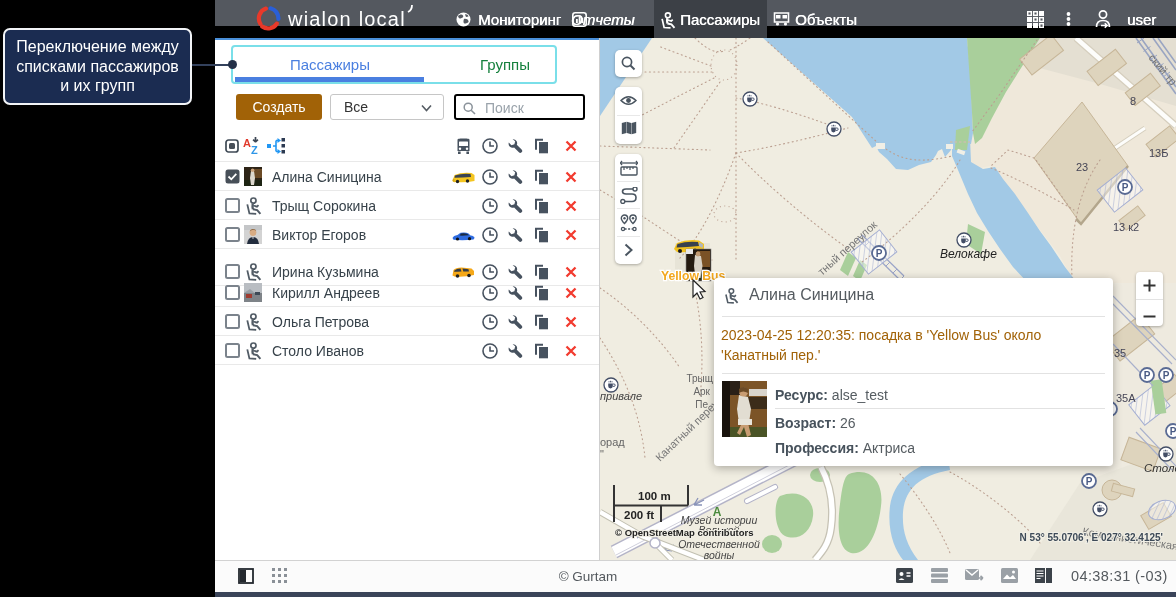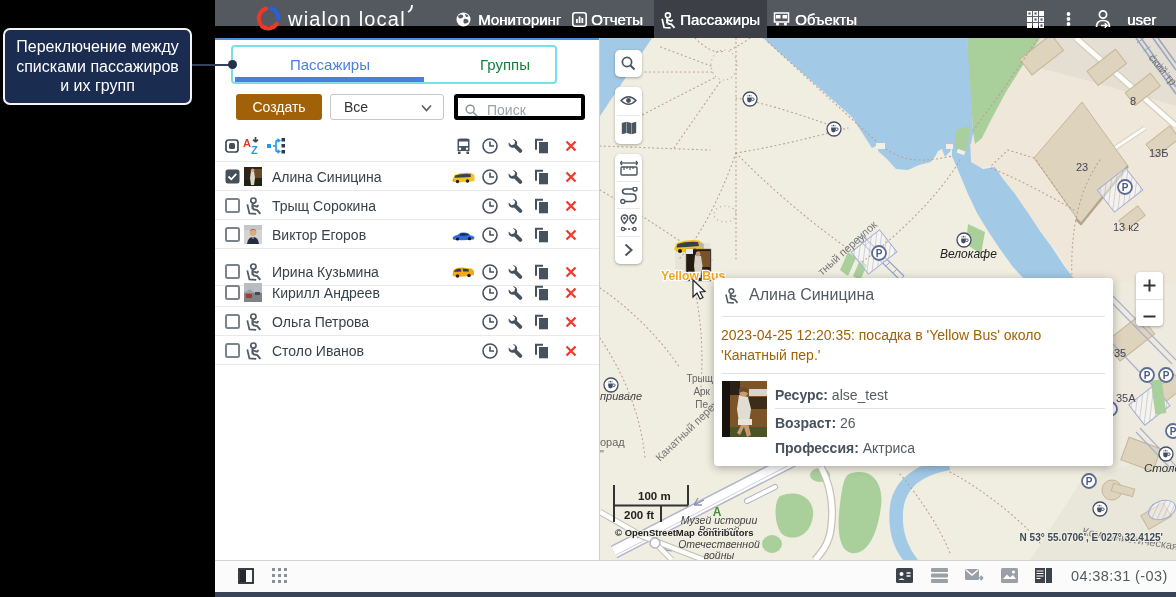--- a/index.html
+++ b/index.html
@@ -10,21 +10,21 @@
   #nav { left:215px; top:0; width:961px; height:26px; background:#54585f;padding-left:26px; }
   .navitem { position:absolute; top:0; height:38px; display:flex; align-items:center; color:#fff; font-size:15px; text-shadow:0.4px 0 0 #fff; }
   
   #panel { left:215px; top:38px; width:385px; height:522px; background:#fff; border-top:2px solid #4a8fd9; }
   #tabbox { position:absolute; left:16px; top:5px; width:326px; height:39px; border:2px solid #7adfe9; border-radius:4px; background:#fff; }
   #tabbox .tab1 { position:absolute; left:0; top:9px; width:194px; text-align:center; color:#4a7fe0; font-size:15px; }
   #tabbox .tab2 { position:absolute; left:222px; top:9px; width:100px; text-align:center; color:#15803d; font-size:15px; }
   #tabbox .underline { position:absolute; left:2px; top:30px; width:189px; height:5px; background:#4a7fe0; }
   #btnCreate { position:absolute; left:21px; top:54px; width:86px; height:26px; background:#a16207; border-radius:3px; color:#fff; font-size:14px; text-align:center; line-height:26px; }
   #dropdown { position:absolute; left:115px; top:54px; width:114px; height:26px; border:1px solid #c6c6c6; border-radius:3px; color:#333; font-size:14px; line-height:24px; padding-left:13px; }
-  #search { position:absolute; left:239px; top:54px; width:131px; height:26px; border:4px solid #000000; border-radius:3px; color:#9aa3ab; font-size:14px; line-height:24px; }
+  #search { position:absolute; left:239px; top:54px; width:131px; height:26px; border:2px solid #000000; border-radius:3px; color:#9aa3ab; font-size:14px; line-height:24px; }
   .row { position:absolute; left:0; width:385px; height:29px; border-bottom:1px solid #e9e9e9; }
   .rname { position:absolute; left:57px; top:7px; font-size:14px; color:#37424a; }
   .cb { position:absolute; left:10px; top:7px; width:15px; height:15px; border:2px solid #7b838c; border-radius:2.5px; background:#fff; }
   
   #map { left:600px; top:38px; width:576px; height:522px; background:#f1eee3; overflow:hidden; }
   .mapbtn { position:absolute; width:27px; background:#fff; border-radius:5px; box-shadow:0 1px 3px rgba(0,0,0,.3); }
   
   #popup { position:absolute; left:114px; top:240px; width:399px; height:188px; background:#fff; border-radius:4px; box-shadow:0 2px 10px rgba(0,0,0,.3); }
   
   #footer { left:215px; top:560px; width:961px; height:32px; background:#fbfbfb; border-top:1px solid #d2d2d2; }
@@ -115,21 +115,21 @@
       <path d="M2 4 C4 2.5 6 2 7 3.5 C8 5 6 6 4.5 6.5 C3 7 2.5 5.5 2 4 Z M8 7 C10 6.5 12 7.5 12.5 9 C13 10.5 10 12 8.5 11.5 C7 11 7.5 8 8 7 Z M9 2.5 C10.5 2 12 3 12.5 4.5 L10 5 Z" fill="#565a61"></path>
     </svg>
     <div class="navitem" style="left:263px;">Мониторинг</div>
 
     <svg class="abs" style="left:357px;top:12px;" width="15" height="15" viewBox="0 0 15 15">
       <rect x="0.8" y="0.8" width="13.4" height="13.4" rx="2.4" fill="none" stroke="#fff" stroke-width="1.6"></rect>
       <rect x="4" y="7" width="1.8" height="4" fill="#fff"></rect>
       <rect x="6.7" y="4.5" width="1.8" height="6.5" fill="#fff"></rect>
       <rect x="9.4" y="6" width="1.8" height="5" fill="#fff"></rect>
     </svg>
-    <div class="navitem" style="left:376px;">Отчеты</div>
+    <div class="navitem" style="left:356px;font-style:italic;">Отчеты</div>
 
     <div class="abs" style="left:439px;top:0;width:113px;height:38px;background:#3c4046;"></div>
     <svg class="abs" style="left:444px;top:10px;color:#fff;" width="17" height="19">
       <use href="#iPax"></use>
     </svg>
     <div class="navitem" style="left:465px;">Пассажиры</div>
 
     <svg class="abs" style="left:558px;top:12px;" width="17" height="14" viewBox="0 0 17 14">
       <path d="M1.5 1 h14 v9 h-14 z" fill="none" stroke="#fff" stroke-width="1.6"></path>
       <rect x="3" y="3" width="4.5" height="3.5" fill="#fff"></rect>
@@ -713,20 +713,21 @@
         <rect x="6" y="0" width="3" height="3"></rect>
         <rect x="12" y="0" width="3" height="3"></rect>
         <rect x="0" y="6" width="3" height="3"></rect>
         <rect x="6" y="6" width="3" height="3"></rect>
         <rect x="12" y="6" width="3" height="3"></rect>
         <rect x="0" y="12" width="3" height="3"></rect>
         <rect x="6" y="12" width="3" height="3"></rect>
         <rect x="12" y="12" width="3" height="3"></rect>
       </g>
     </svg>
+    <div class="abs" style="left:273px;top:8px;width:200px;text-align:center;font-size:13.5px;color:#54595e;">© Gurtam</div>
     <svg class="abs" style="left:681px;top:7px;" width="17" height="15" viewBox="0 0 17 15">
       <rect width="17" height="15" rx="1.5" fill="#3c434a"></rect>
       <circle cx="5.5" cy="6" r="2" fill="#fff"></circle>
       <path d="M2.5 12 Q5.5 8.5 8.5 12 Z" fill="#fff"></path>
       <path d="M10.5 5 h4 M10.5 8 h4" stroke="#fff" stroke-width="1.3"></path>
     </svg>
     <svg class="abs" style="left:716px;top:7px;" width="17" height="15" viewBox="0 0 17 15">
       <g fill="#9aa0a6">
         <rect x="0" y="0" width="17" height="4" rx="1"></rect>
         <rect x="0" y="5.5" width="17" height="4" rx="1"></rect>

